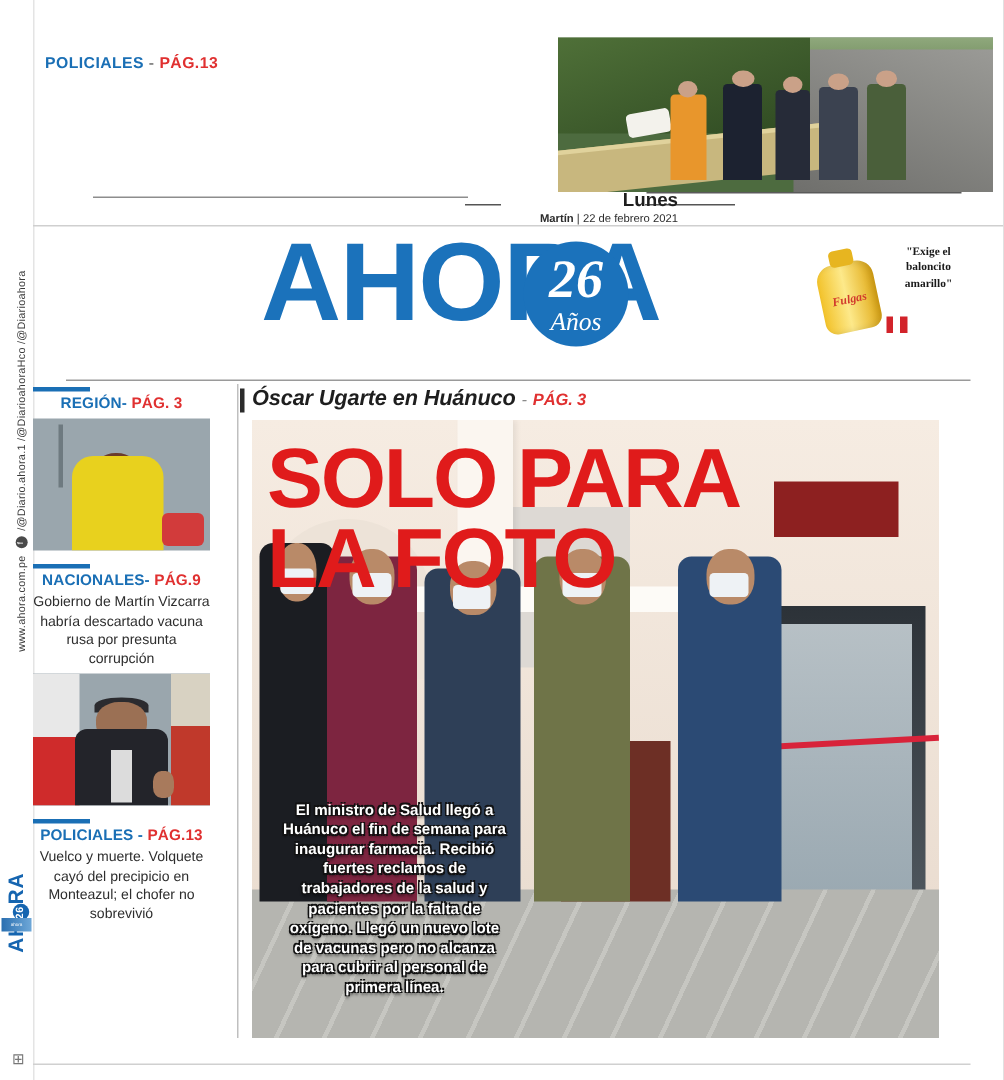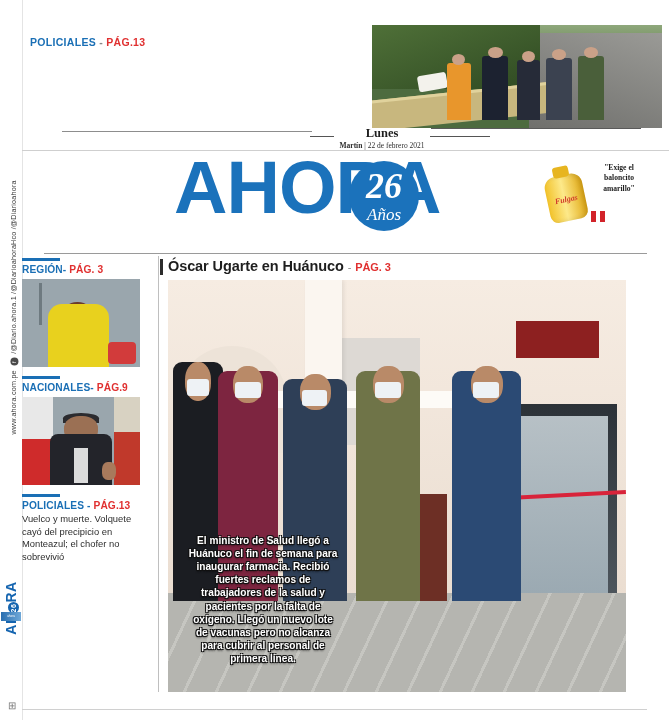--- a/index.html
+++ b/index.html
@@ -37,21 +37,21 @@
   .tp-rail{position:absolute;left:0;bottom:6px;width:62%;height:28px;background:#c8b77e;transform:skewY(-6deg);border-top:3px solid #e0d29c;}
   .tp-fig{position:absolute;bottom:8px;border-radius:3px 3px 0 0;}
   .f1{left:38%;width:9%;height:62%;background:#1c2230;}
   .f2{left:50%;width:8%;height:58%;background:#262b38;}
   .f3{left:60%;width:9%;height:60%;background:#3b4250;}
   .f4{left:71%;width:9%;height:62%;background:#4a5f3a;}
   .f0{left:26%;width:8%;height:55%;background:#e8962c;}
   .head{position:absolute;top:-9px;left:22%;width:56%;height:11px;border-radius:50%;background:#caa188;}
   .tp-bag{position:absolute;left:16%;bottom:36%;width:10%;height:16%;background:#f3f2ec;border-radius:3px;transform:rotate(-10deg);}
 
-  .dateblk{position:absolute;left:290px;top:127px;width:140px;text-align:center;font-family:Liberation Serif, serif;}
+  .dateblk{position:absolute;left:290px;top:127px;width:140px;text-align:right;}
   .dateblk .d{font-size:12.5px;font-weight:bold;color:#1e1e1e;line-height:1.05;}
   .dateblk .s{font-size:7.5px;color:#2d2d2d;margin-top:1px;}
   .dateblk .s b{font-weight:bold;}
   .dline-l{position:absolute;left:288px;top:136px;width:24px;height:1px;background:#555;}
   .dline-r{position:absolute;left:408px;top:136px;width:60px;height:1px;background:#555;}
 
   .dirblk{position:absolute;right:28px;top:130px;text-align:right;font-size:7.6px;line-height:1.5;}
   .dirblk .lbl{font-weight:bold;color:#111;}
   .dirblk .nm{color:#5e5e5e;}
   .dirblk .row2{font-weight:bold;color:#111;letter-spacing:.2px;}
@@ -82,21 +82,21 @@
   .cyl{position:absolute;left:4px;top:16px;width:38px;height:46px;background:linear-gradient(90deg,#f2c22a,#fde98a 45%,#e0a814);
       border-radius:11px 11px 8px 8px;transform:rotate(-12deg);box-shadow:inset -3px 0 5px rgba(0,0,0,.12);}
   .cyl .nk{position:absolute;left:11px;top:-9px;width:16px;height:11px;background:#e7b520;border-radius:3px;}
   .cyl .lb{position:absolute;left:2px;top:20px;width:34px;text-align:center;font-size:8px;font-weight:bold;
       color:#d1392c;font-style:italic;font-family:"Liberation Serif",serif;}
   .flag{position:absolute;left:48px;top:52px;width:14px;height:11px;background:
       linear-gradient(90deg,#d2232a 33%,#fff 33% 66%,#d2232a 66%);}
   .mastrule{position:absolute;left:22px;bottom:2px;right:22px;height:1px;background:#9a9a9a;}
 
   
-  .side{position:absolute;left:22px;top:258px;width:118px;}
+  .side{position:absolute;left:22px;top:258px;width:118px;text-align:center;}
   .side .blk{margin-bottom:9px;}
   .side .tr{width:38px;height:3px;background:#1a6fb5;margin-bottom:3px;}
   .side .kick{font-size:10.2px;font-weight:bold;letter-spacing:.1px;}
   .side .kick .sec{color:#1a6fb5;}
   .side .kick .pg{color:#e03030;}
   .side .txt{font-size:9.4px;line-height:1.33;color:#2d2d2d;margin-top:2px;}
   .side .ph{margin-top:4px;height:88px;overflow:hidden;position:relative;background:#9aa6ad;}
 
   .ph1{background:linear-gradient(180deg,#b9c7d2 0 46%,#8e9aa1 46% 100%);}
   .ph1 .pole{position:absolute;left:14%;top:4%;width:3px;height:48%;background:#6e7a80;}
@@ -111,21 +111,21 @@
   .ph2 .fr{position:absolute;right:0;top:0;width:22%;height:100%;background:linear-gradient(180deg,#d8d2c2 0 40%,#c0392b 40% 100%);}
   .ph2 .suit{position:absolute;left:24%;bottom:0;width:52%;height:58%;background:#23242a;border-radius:8px 8px 0 0;}
   .ph2 .hd{position:absolute;left:36%;bottom:48%;width:28%;height:30%;border-radius:46%;background:#9b7054;}
   .ph2 .hair{position:absolute;left:35%;bottom:70%;width:30%;height:12%;border-radius:50% 50% 0 0;background:#2b2b2f;}
   .ph2 .sh{position:absolute;left:44%;bottom:2%;width:12%;height:40%;background:#dcdcdc;}
   .ph2 .hand{position:absolute;right:20%;bottom:6%;width:12%;height:20%;border-radius:40%;background:#a87a5c;}
 
   .vrule{position:absolute;left:158px;top:256px;width:1px;height:436px;background:#bfbfbf;}
 
   
-  .main{position:absolute;left:168px;top:258px;width:458px;}
+  .main{position:absolute;left:168px;top:258px;width:458px;font-style:italic;}
   .main .head1{font-size:14.5px;font-weight:bold;color:#1e1e1e;letter-spacing:-.1px;}
   .main .head1 .dash{color:#8a8a8a;font-weight:normal;font-size:11px;}
   .main .head1 .pg{color:#e03030;font-size:11px;}
   .mbar{position:absolute;left:-8px;top:1px;width:3px;height:16px;background:#2b2b2b;}
 
   .photo{position:absolute;left:168px;top:280px;width:458px;height:412px;overflow:hidden;background:#cfc6bd;}
   .ph-wall{position:absolute;left:0;top:0;width:100%;height:100%;background:linear-gradient(180deg,#f6ece2,#e7d9cc);}
   .ph-col{position:absolute;left:30%;top:0;width:8%;height:60%;background:#fbf6f0;box-shadow:2px 0 4px rgba(0,0,0,.08);}
   .ph-cornice{position:absolute;left:22%;top:27%;width:52%;height:4%;background:#fdfbf7;}
   .ph-arch{position:absolute;left:2%;top:16%;width:24%;height:26%;background:#ede3d8;border-radius:50% 50% 0 0;}
@@ -265,20 +265,21 @@
           <div class="mic"></div>
       </div>
     </div>
 
     <div class="blk">
       <div class="tr"></div>
       <div class="kick">
         <span class="sec">NACIONALES-</span>
         <span class="pg">PÁG.9</span>
       </div>
+      <div class="txt">Gobierno de Martín Vizcarra habría descartado vacuna rusa por presunta corrupción</div>
       <div class="ph ph2">
         <div class="fl"></div>
           <div class="fr"></div>
         <div class="hair"></div>
           <div class="hd"></div>
         <div class="suit"></div>
           <div class="sh"></div>
           <div class="hand"></div>
       </div>
     </div>
@@ -338,17 +339,21 @@
       <div class="hd" style="left:27%;bottom:86%;width:48%;height:16%;"></div>
       <div class="msk" style="left:30%;bottom:88%;width:40%;height:7%;"></div>
     </div>
     <div class="grp p-e">
       <div class="body" style="left:0;width:100%;height:100%;background:#2b4a74;"></div>
       <div class="hd" style="left:28%;bottom:86%;width:46%;height:16%;"></div>
       <div class="msk" style="left:31%;bottom:88%;width:38%;height:7%;"></div>
     </div>
   </div>
 
+  <div class="sologa">
+    <span>SOLO PARA</span>
+    <span class="l2">LA FOTO</span>
+  </div>
 
   <div class="cap">El ministro de Salud llegó a Huánuco el fin de semana para inaugurar farmacia. Recibió fuertes reclamos de trabajadores de la salud y pacientes por la falta de oxígeno. Llegó un nuevo lote de vacunas pero no alcanza para cubrir al personal de primera línea.</div>
 
   <div class="botrule"></div>
 </div>
 
 </body></html>

